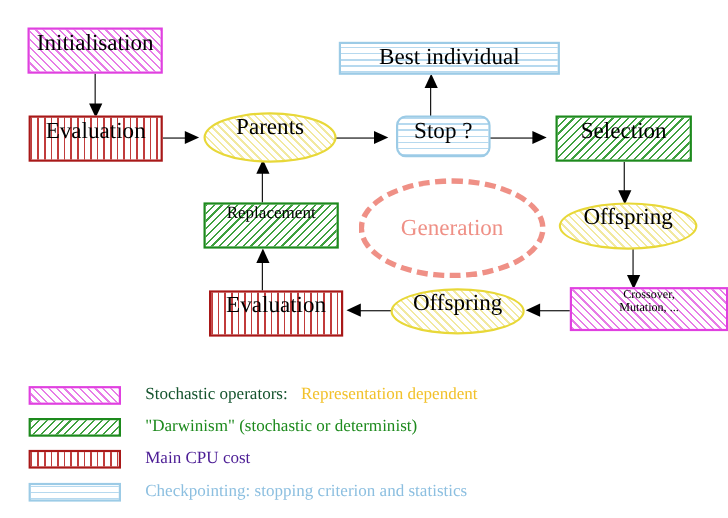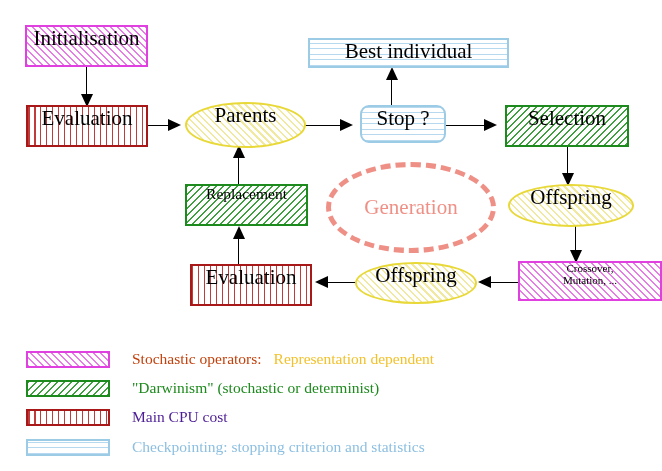--- a/index.html
+++ b/index.html
@@ -241,21 +241,21 @@
     <span class="lbl">Replacement</span>
   </div>
 
   <div class="generation" style="left:326px; top:162px; width:170px; height:91px; font-size:21px;font-family:Liberation Serif, serif;">
     <span>Generation</span>
   </div>
 
   <div class="legend-row" style="top:348px;">
     <span class="swatch fill-magenta"></span>
     <span class="legend-text">
-      <span style="color:#c2410c;">Stochastic operators:</span><span class="hl" style="color:#f2c12a;">Representation dependent</span>
+      <span style="color:#14532d;">Stochastic operators:</span><span class="hl" style="color:#f2c12a;">Representation dependent</span>
     </span>
   </div>
 
   <div class="legend-row" style="top:377px;">
     <span class="swatch fill-green"></span>
     <span class="legend-text" style="color:#1d8a1d;">"Darwinism" (stochastic or determinist)</span>
   </div>
 
   <div class="legend-row" style="top:406px;">
     <span class="swatch fill-red"></span>

